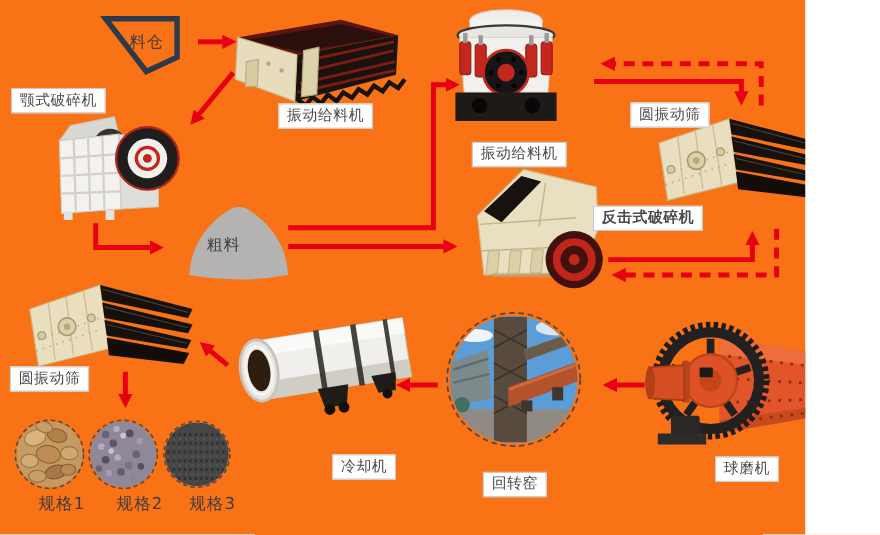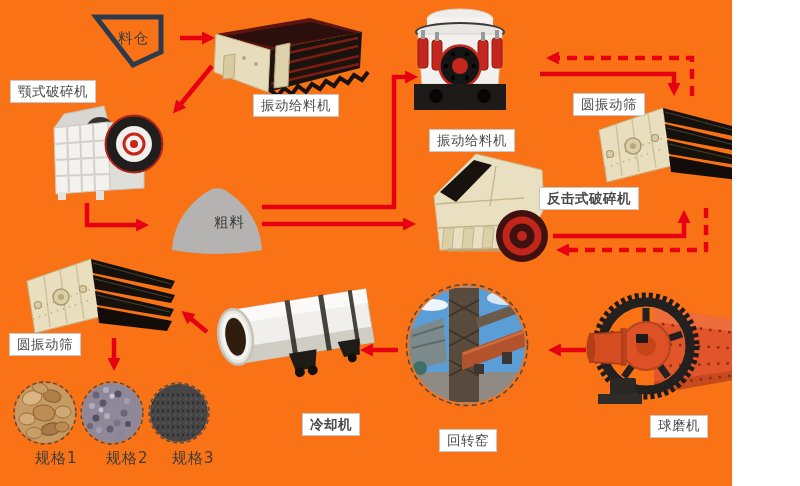--- a/index.html
+++ b/index.html
@@ -251,25 +251,25 @@
     <path d="M586,350 H559" marker-end="url(#ah)"></path>
     <path d="M398,350 H371" marker-end="url(#ah)"></path>
     <path d="M207,332 L190,318" marker-end="url(#ah)"></path>
     <path d="M114,338 V360" marker-end="url(#ah)"></path>
   </g>
 </svg>
 
 <div class="intext" style="left:118px;top:29px;">料仓</div>
 <div class="lbl" style="left:10px;top:80px;">颚式破碎机</div>
 <div class="lbl" style="left:253px;top:94px;">振动给料机</div>
-<div class="intext" style="left:214px;top:213px;">粗料</div>
+<div class="intext" style="left:188px;top:213px;">粗料</div>
 <div class="lbl" style="left:429px;top:129px;">振动给料机</div>
 <div class="lbl" style="left:573px;top:93px;">圆振动筛</div>
 <div class="lbl" style="left:539px;top:187px;font-weight:bold;">反击式破碎机</div>
-<div class="lbl" style="left:650px;top:415px;font-family:Liberation Mono, monospace;">球磨机</div>
+<div class="lbl" style="left:650px;top:415px;">球磨机</div>
 <div class="lbl" style="left:439px;top:429px;text-align:center;">回转窑</div>
-<div class="lbl" style="left:302px;top:413px;font-weight:bold;">冷却机</div>
+<div class="lbl" style="left:302px;top:413px;">冷却机</div>
 <div class="lbl" style="left:9px;top:333px;">圆振动筛</div>
 <div class="plain" style="left:23px;top:449px;">规格1</div>
 <div class="plain" style="left:94px;top:449px;">规格2</div>
 <div class="plain" style="left:160px;top:449px;text-align:right;">规格3</div>
 
 </div>
 
 </body></html>

